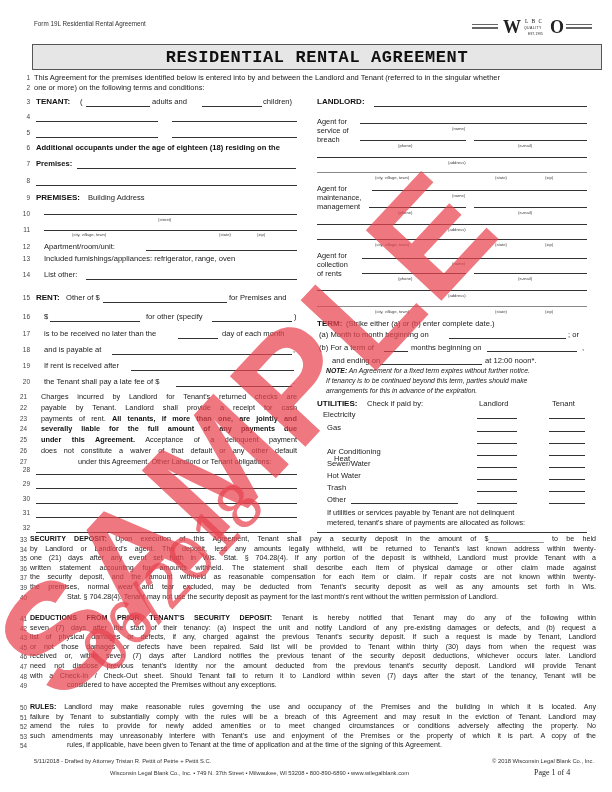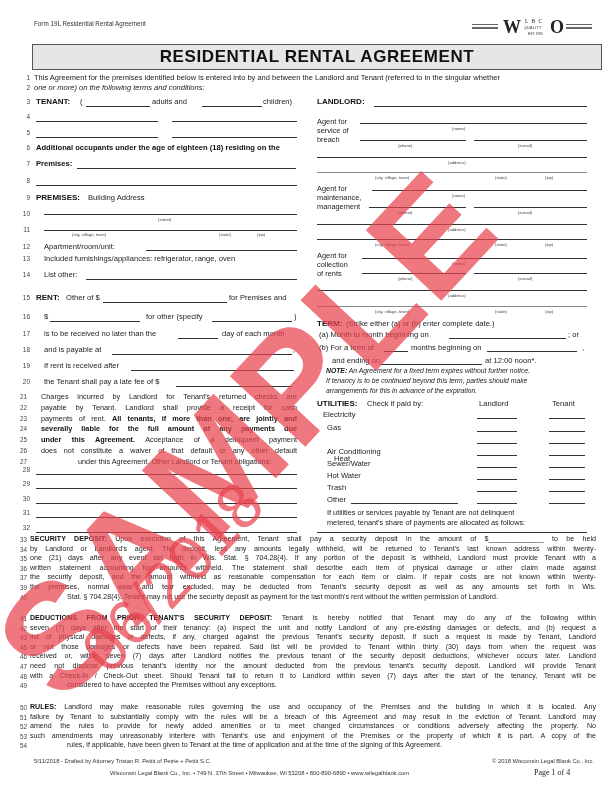--- a/index.html
+++ b/index.html
@@ -15,21 +15,21 @@
   .logo .bars-r { left: 96px; }
   .logo .bars-l::after, .logo .bars-r::after { content: ""; position: absolute; left: 0; right: 0; top: 1.5px; border-top: 1px solid #666; }
   .logo .w { position: absolute; left: 33px; top: 3px; font-family: "Liberation Serif", serif; font-weight: bold; font-size: 18px; color: #222; }
   .logo .o { position: absolute; left: 80px; top: 3px; font-family: "Liberation Serif", serif; font-weight: bold; font-size: 18px; color: #222; }
   .logo .lbc { position: absolute; left: 55px; top: 4px; font-size: 5.5px; letter-spacing: 1px; font-family: "Liberation Serif", serif; }
   .logo .qual { position: absolute; left: 54px; top: 12px; font-size: 3.5px; letter-spacing: 0.4px; }
   .logo .est { position: absolute; left: 58px; top: 18px; font-size: 3.2px; }
 
   .title-box { position: absolute; left: 32px; top: 44px; width: 570px; height: 26px; background: #e6e6e6; border: 1px solid #555;
      display: flex; align-items: center; justify-content: center; }
-  .title-box span { font-family: Liberation Sans, sans-serif; font-weight: bold; font-size: 17px; letter-spacing: 0.6px; color: #111; }
+  .title-box span { font-family: Liberation Mono, monospace; font-weight: bold; font-size: 17px; letter-spacing: 0.6px; color: #111; }
 
   .t { position: absolute; font-size: 7.6px; white-space: nowrap; color: #222; line-height: 1; }
   .ln { position: absolute; font-size: 6.5px; color: #444; width: 14px; text-align: right; line-height: 1; }
   .b { font-weight: bold; color: #111; }
   .line { position: absolute; border-bottom: 0.8px solid #333; height: 0; }
   .cap { position: absolute; font-size: 4.2px; color: #444; white-space: nowrap; }
   .para { position: absolute; font-size: 7.1px; line-height: 9.6px; color: #222; }
   .para .row { display: flex; }
   .para .row .n { width: 14px; flex: none; font-size: 6.3px; color: #444; text-align: right; padding-right: 3px; }
   .para .row .txt { flex: 1; text-align: justify; text-align-last: justify; white-space: nowrap; overflow: hidden; }
@@ -62,21 +62,21 @@
     <div class="o">O</div>
     <div class="bars-r"></div>
   </div>
   <div class="title-box">
     <span>RESIDENTIAL RENTAL AGREEMENT</span>
   </div>
 
   <div class="ln" style="left:16px;top:75px;">1</div>
   <div class="t" style="left:34px;top:74px;font-size:7.5px;">This Agreement for the premises identified below is entered into by and between the Landlord and Tenant (referred to in the singular whether</div>
   <div class="ln" style="left:16px;top:85px;">2</div>
-  <div class="t" style="left:34px;top:84px;font-size:7.5px;font-style:italic;">one or more) on the following terms and conditions:</div>
+  <div class="t" style="left:34px;top:84px;font-size:7.5px;">one or more) on the following terms and conditions:</div>
 
   <div class="ln" style="left:16px;top:99px;">3</div>
   <div class="t b" style="left:36px;top:98px;font-size:8px;">TENANT:</div>
   <div class="t" style="left:80px;top:98px;">(</div>
   <div class="line" style="left:86px;top:106px;width:64px;"></div>
   <div class="t" style="left:152px;top:98px;">adults and</div>
   <div class="line" style="left:202px;top:106px;width:60px;"></div>
   <div class="t" style="left:263px;top:98px;">children)</div>
 
   <div class="ln" style="left:16px;top:114px;">4</div>

